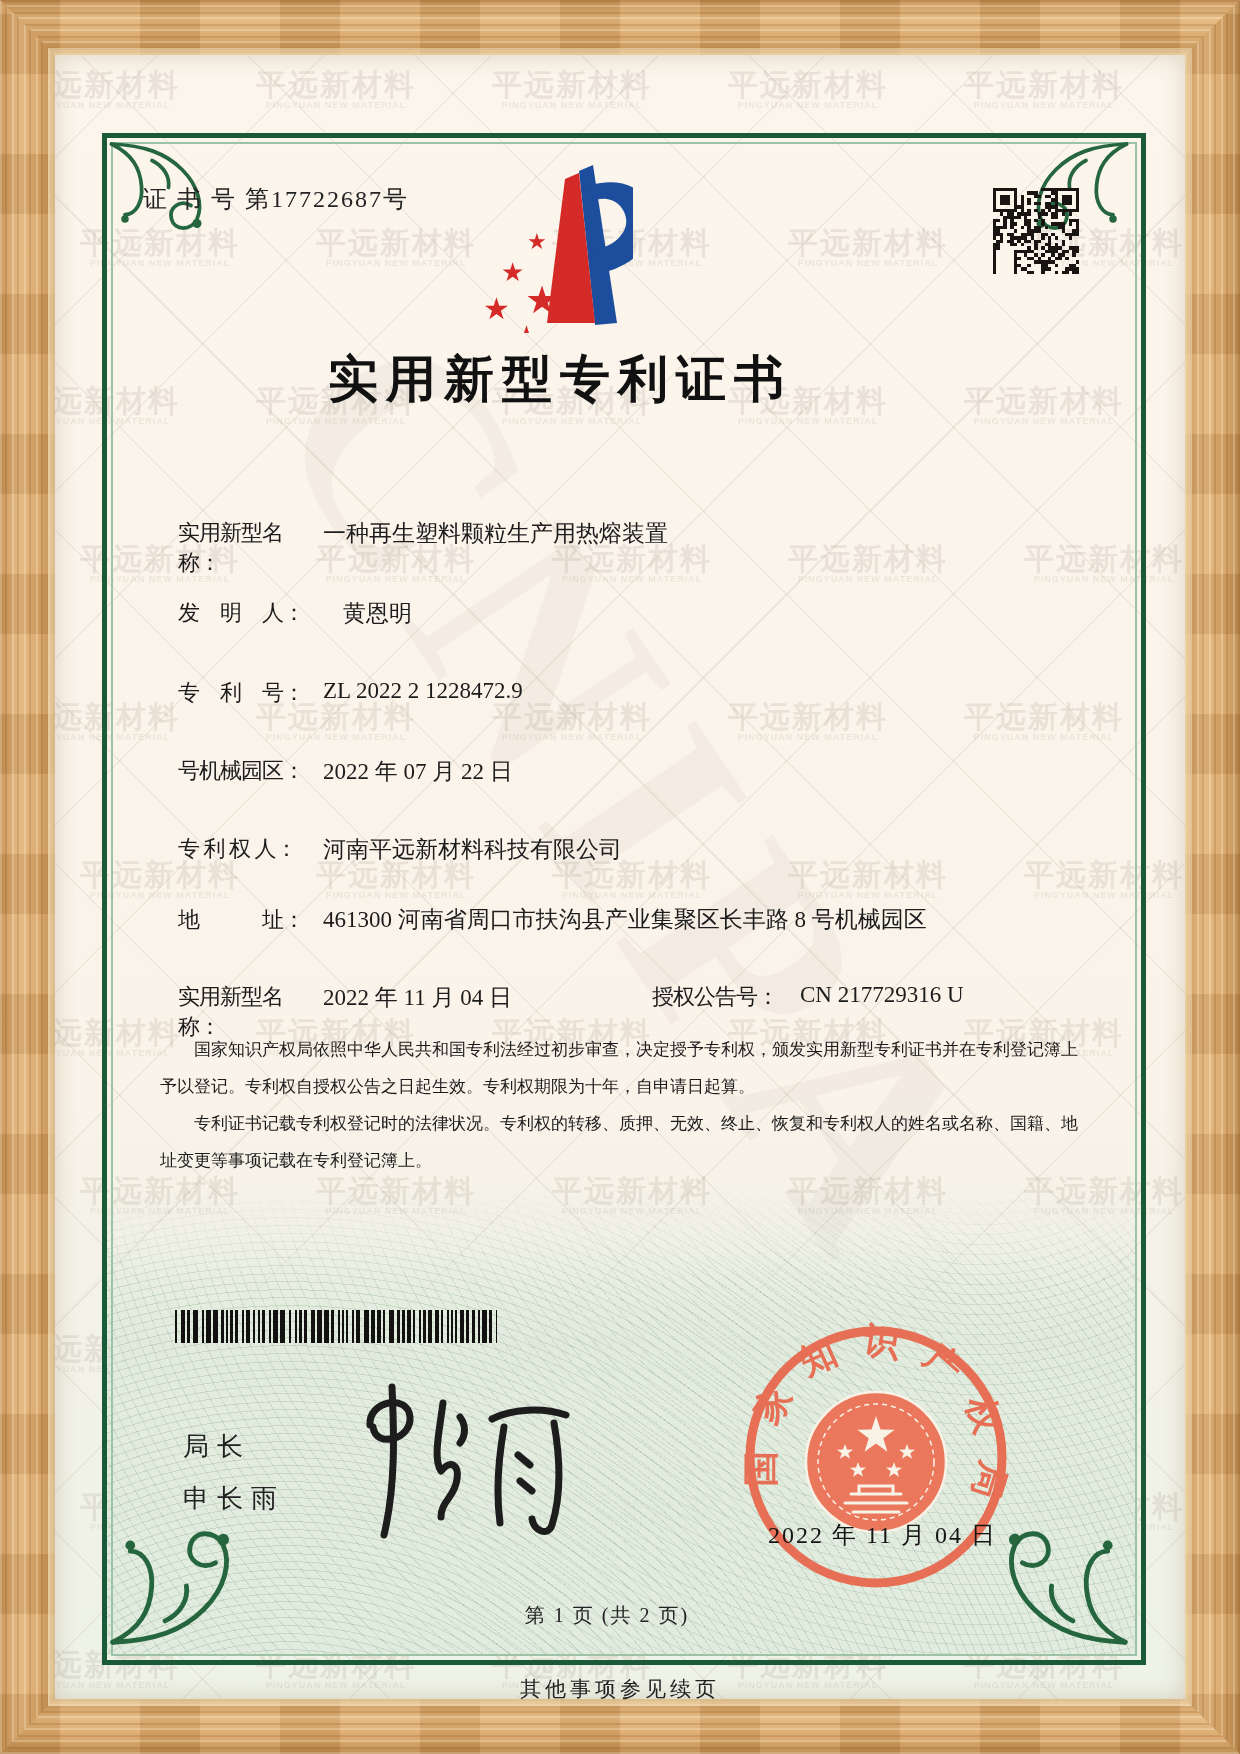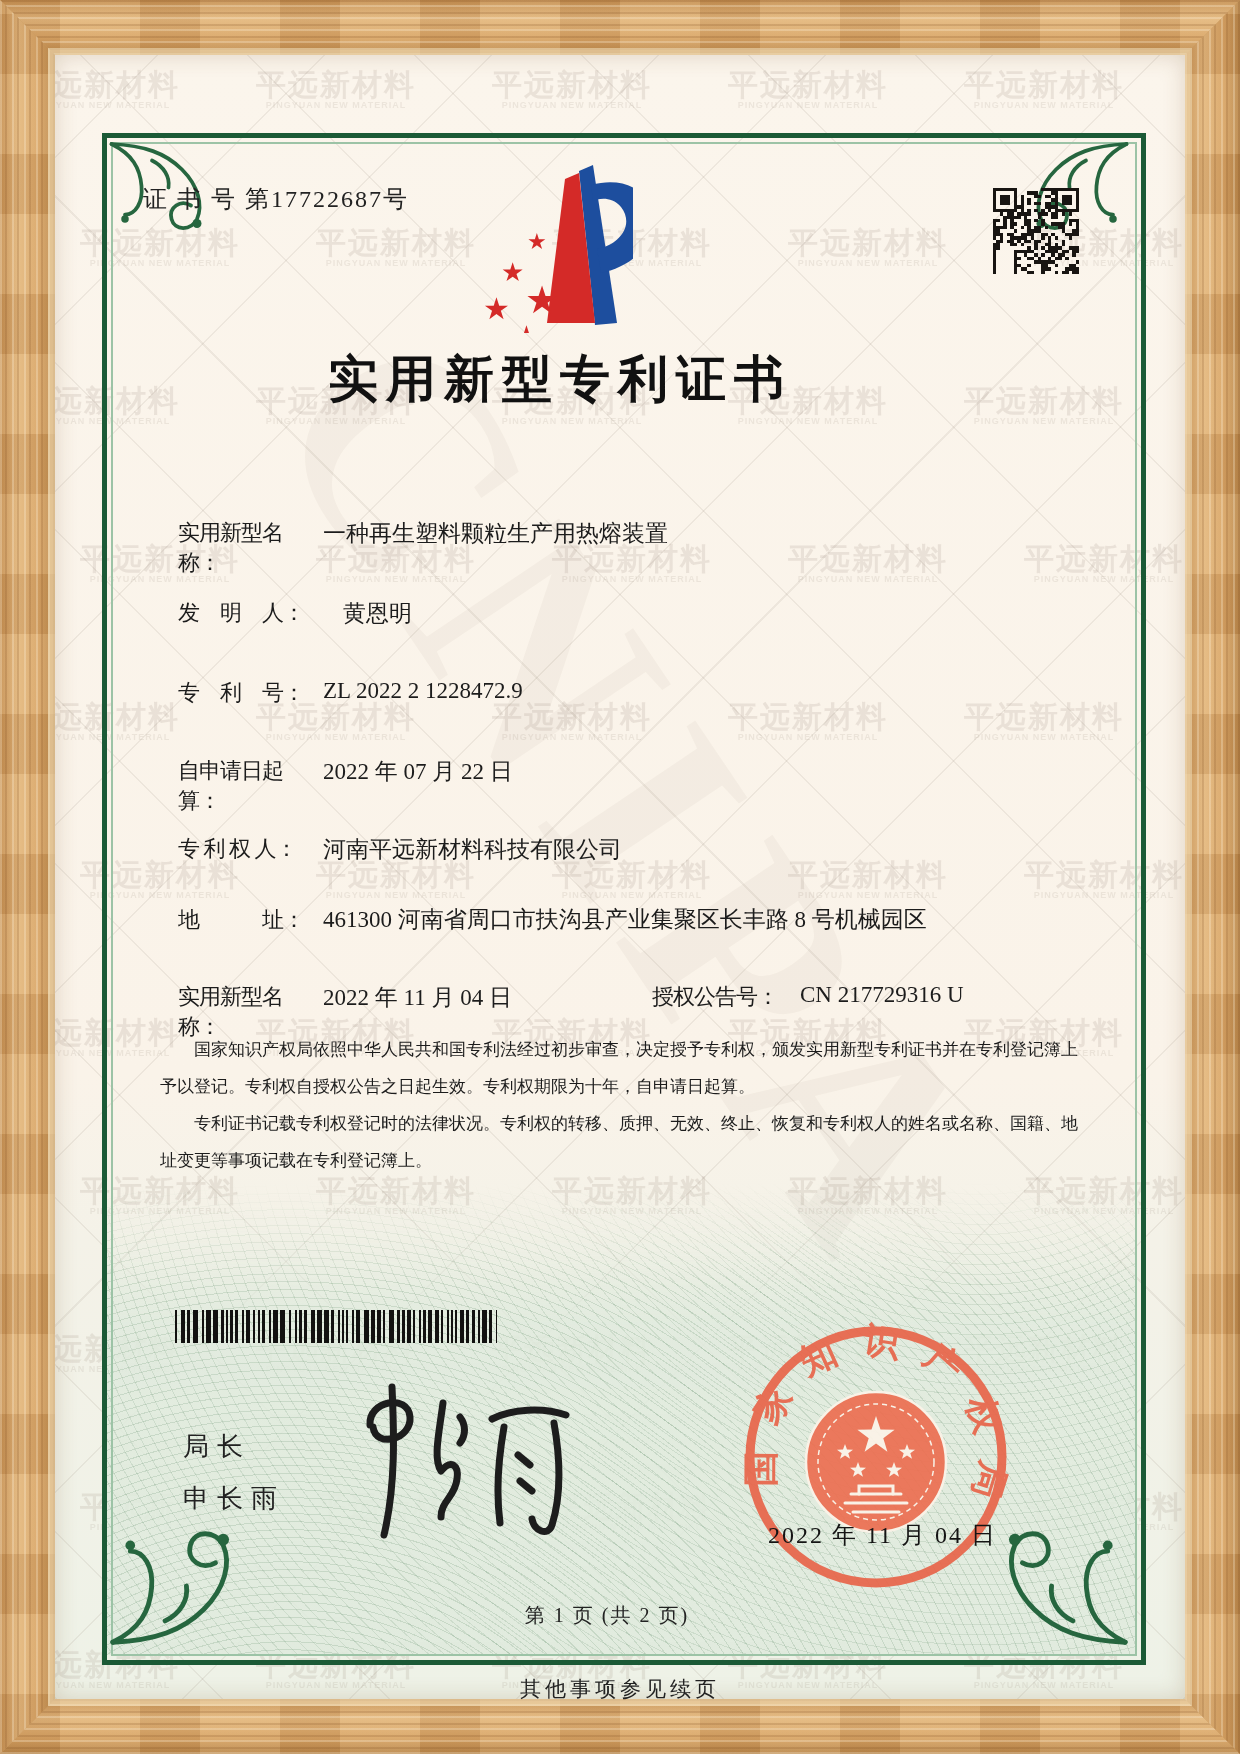--- a/index.html
+++ b/index.html
@@ -705,21 +705,21 @@
       </div>
       <div class="abs frow" style="top:543px;gap:20px;">
         <span class="flabel">发　明　人：</span>
         <span class="fvalue">黄恩明</span>
       </div>
       <div class="abs frow" style="top:623px;">
         <span class="flabel">专　利　号：</span>
         <span class="fvalue">ZL 2022 2 1228472.9</span>
       </div>
       <div class="abs frow" style="top:701px;">
-        <span class="flabel">自申请日起算：</span>
+        <span class="flabel">号机械园区：</span>
         <span class="fvalue">2022 年 07 月 22 日</span>
       </div>
       <div class="abs frow" style="top:779px;">
         <span class="flabel">专 利 权 人：</span>
         <span class="fvalue">河南平远新材料科技有限公司</span>
       </div>
       <div class="abs frow" style="top:846px;line-height:38px;">
         <span class="flabel">地　　　址：</span>
         <span class="fvalue" style="width:640px;">461300 河南省周口市扶沟县产业集聚区长丰路 8 号机械园区</span>
       </div>

